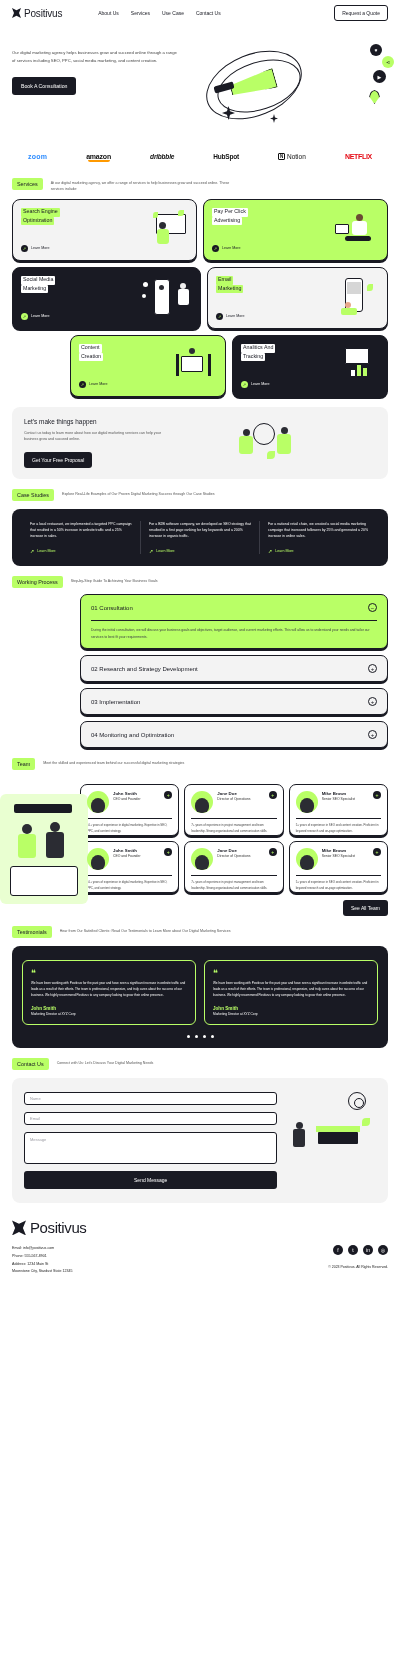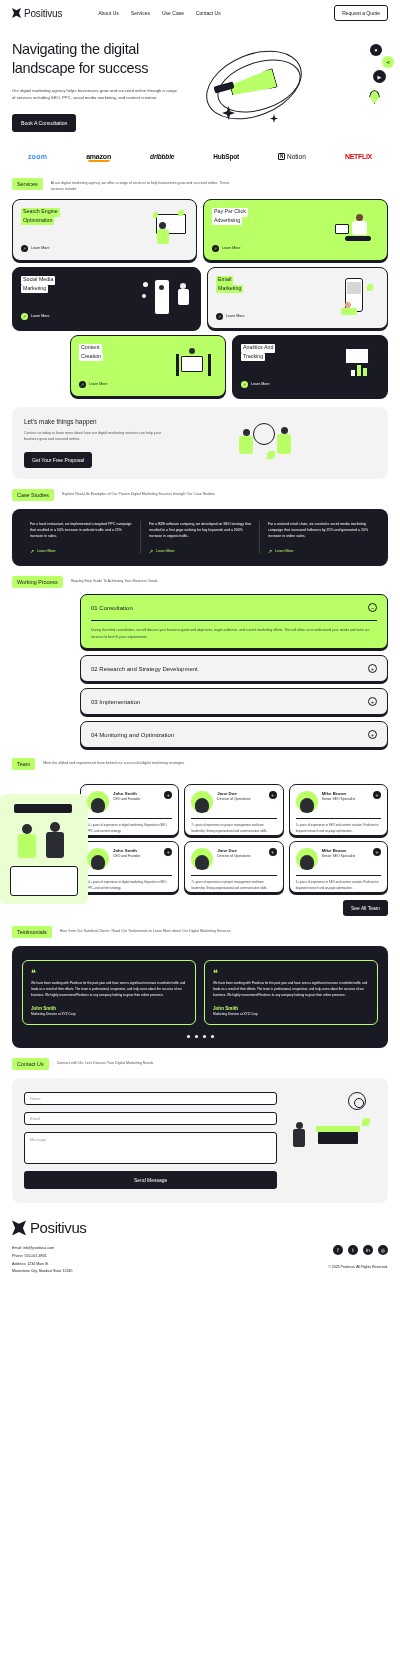--- a/index.html
+++ b/index.html
@@ -213,21 +213,20 @@
       <div class="nav-item">About Us</div>
       <div class="nav-item">Services</div>
       <div class="nav-item">Use Case</div>
       <div class="nav-item">Contact Us</div>
     </div>
     <div class="quote-btn">Request a Quote</div>
   </div>
 
   <div class="hero">
     <div class="hero-left">
-      <div class="hero-h1">Navigating the digital landscape for success</div>
       <div class="hero-p">Our digital marketing agency helps businesses grow and succeed online through a range of services including SEO, PPC, social media marketing, and content creation.</div>
       <div class="hero-cta">Book A Consultation</div>
     </div>
     <div class="hero-art">
       <div class="mega-ring"></div>
       <div class="mega-ring2"></div>
       <div class="mega-cone"></div>
       <div class="mega-handle"></div>
       <div class="mega-star"></div>
       <div class="mega-star2"></div>

